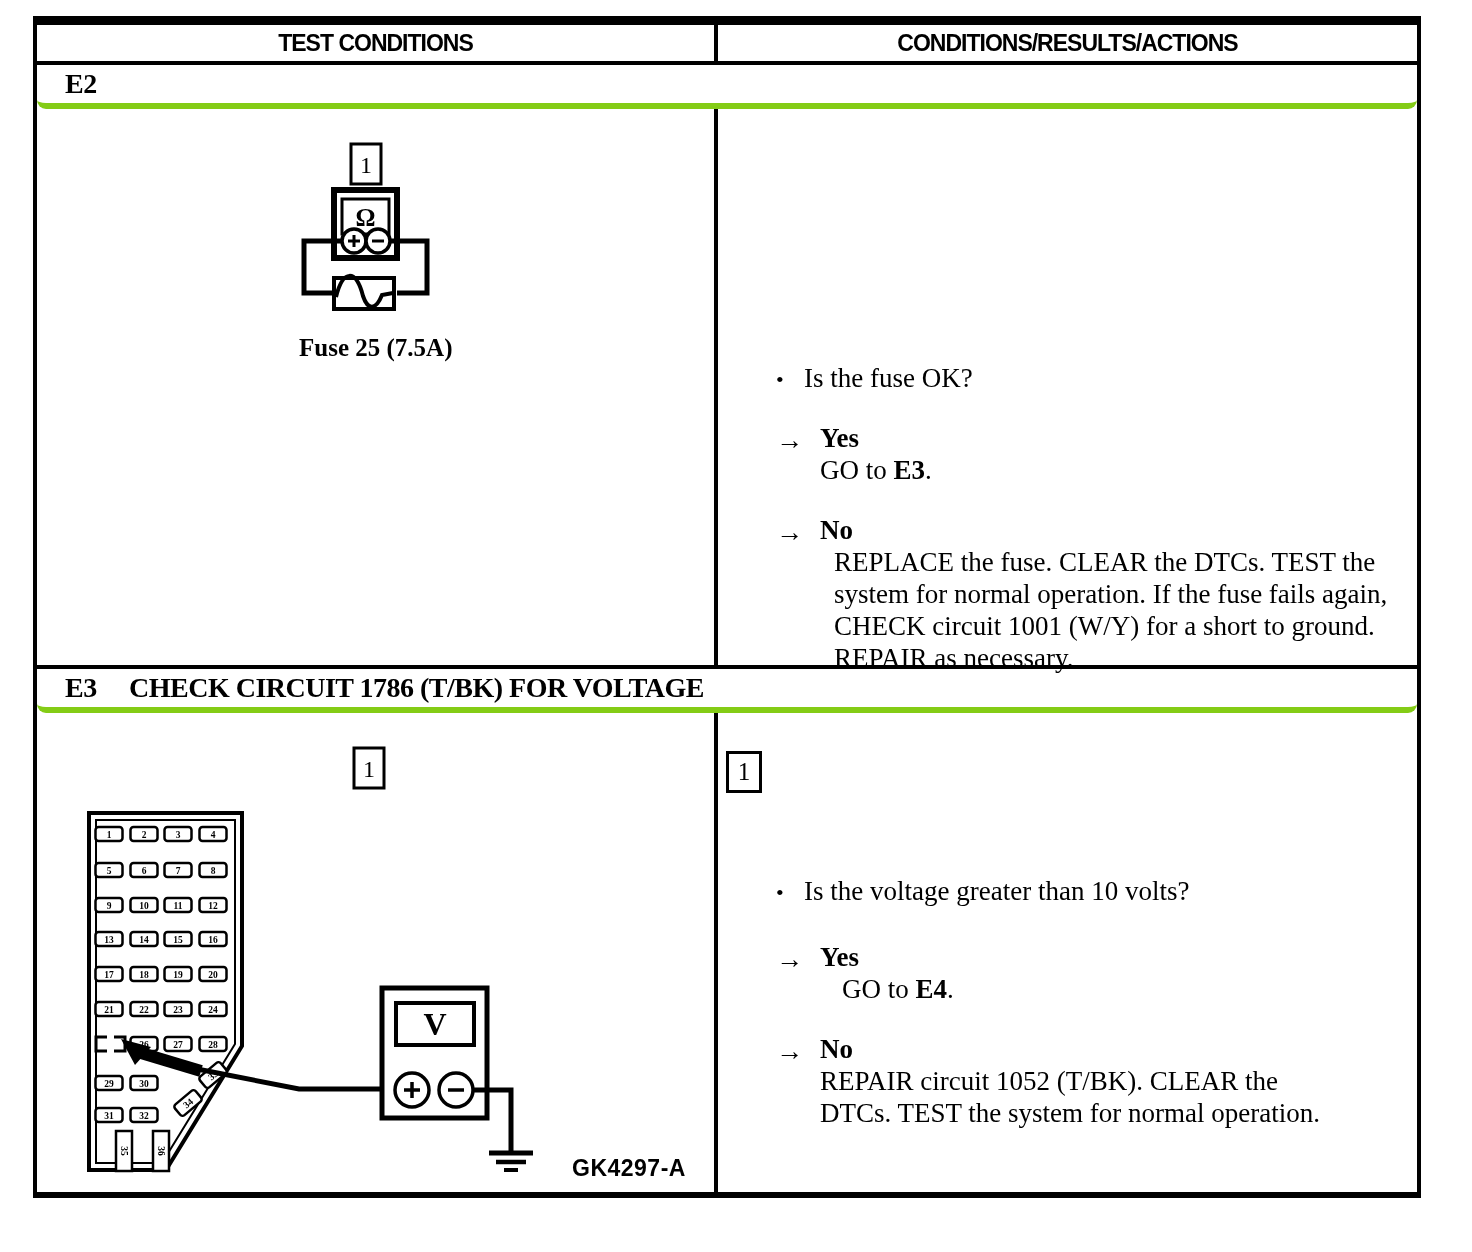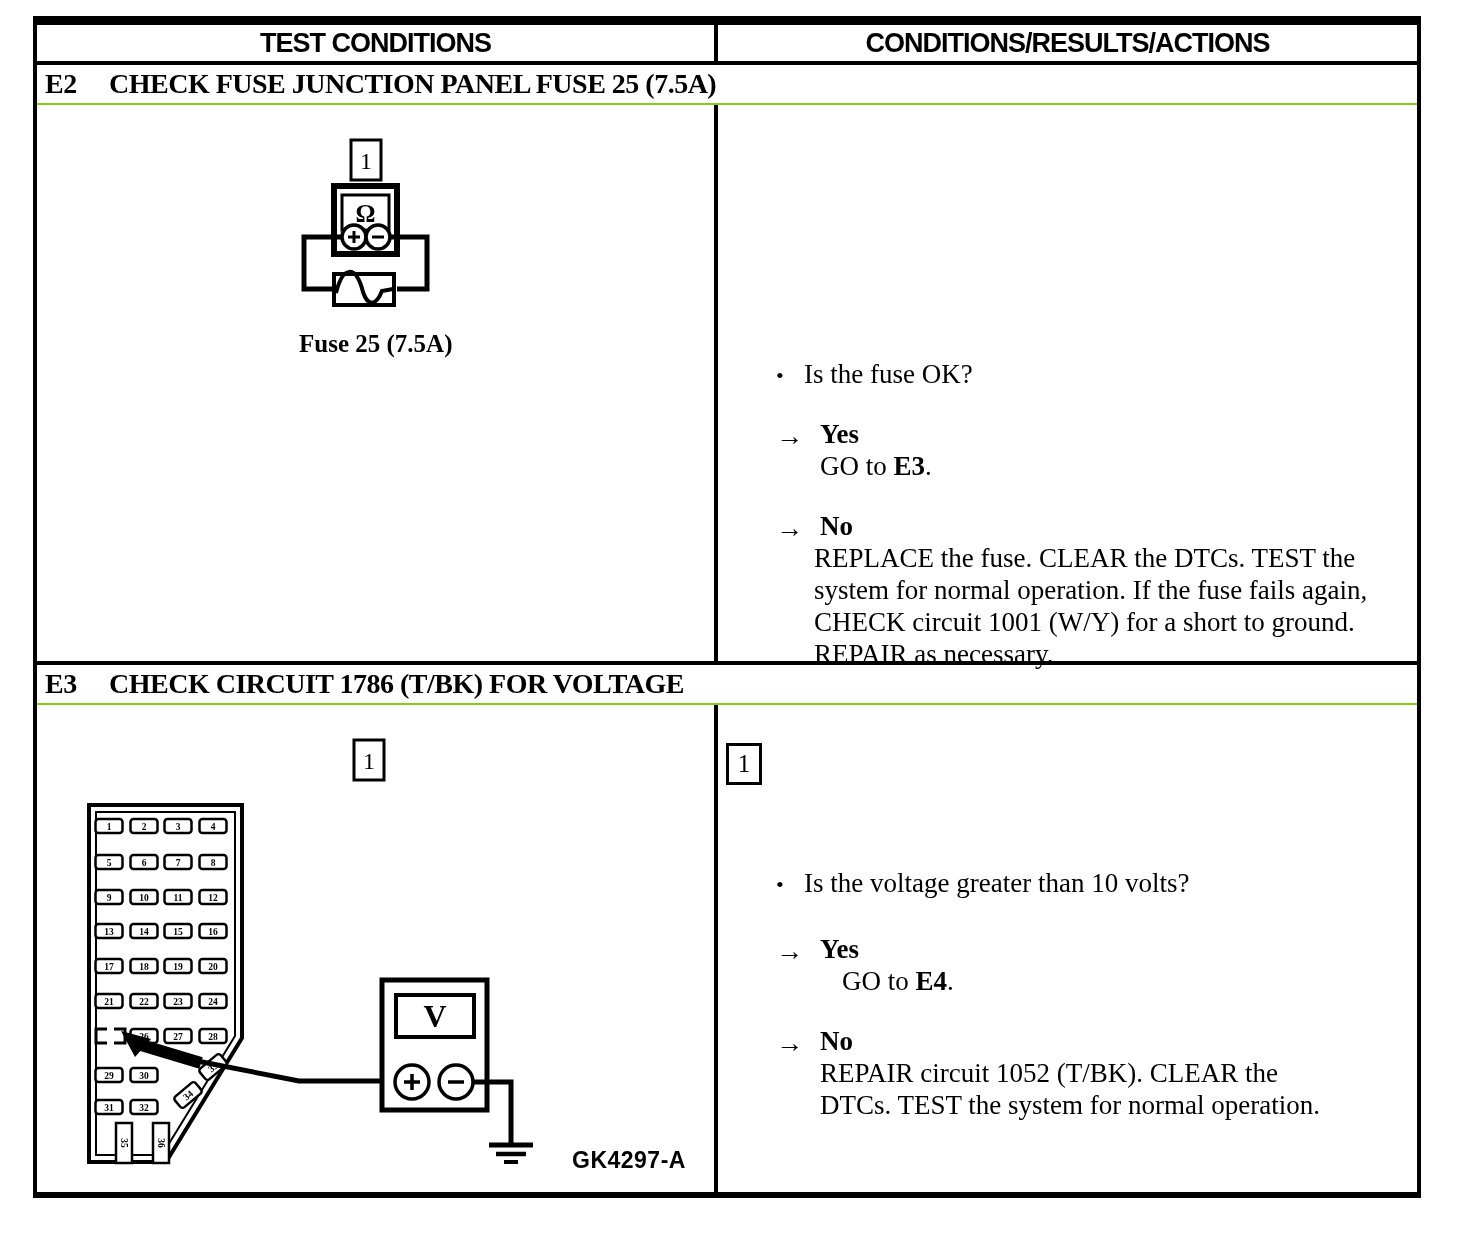--- a/index.html
+++ b/index.html
@@ -3,25 +3,25 @@
 <meta charset="utf-8">
 <style>
   html,body{margin:0;padding:0;background:#ffffff;}
   .page{position:relative;width:1472px;height:1252px;background:#fff;overflow:hidden;
         font-family:"Liberation Serif",serif;color:#000;}
   .doc-table{position:absolute;left:33px;top:16px;width:1388px;height:1182px;
         border:4px solid #000;border-top-width:9px;border-bottom-width:6px;
         box-sizing:border-box;display:flex;flex-direction:column;background:#fff;}
   .row-header{height:36px;border-bottom:4px solid #000;display:flex;flex:0 0 auto;}
   .hcell{display:flex;align-items:center;justify-content:center;
-        font-family:"Liberation Sans",sans-serif;font-weight:bold;font-size:27px;letter-spacing:-1px;}
+        font-family:"Liberation Sans",sans-serif;font-weight:bold;font-size:23px;letter-spacing:-1px;}
   .hcell.left{width:677px;border-right:4px solid #000;}
   .hcell.right{flex:1;}
-  .row-title{height:38px;border-bottom:2px solid #84cc16;display:flex;align-items:center;
-        font-weight:bold;font-size:28px;flex:0 0 auto;padding-left:8px;letter-spacing:-0.5px;}
+  .row-title{height:38px;border-bottom:6px solid #84cc16;display:flex;align-items:center;
+        font-weight:bold;font-size:28px;flex:0 0 auto;padding-left:28px;letter-spacing:-0.5px;border-radius:9px;}
   .step-id{width:64px;flex:0 0 auto;}
   .row-content{display:flex;flex:0 0 auto;}
   .row-content.e2{height:556px;border-bottom:4px solid #000;}
   .row-content.e3{flex:1;}
   .ccell-left{width:677px;border-right:4px solid #000;position:relative;flex:0 0 auto;}
   .ccell-right{flex:1;position:relative;font-size:27px;line-height:32px;}
   .abs{position:absolute;}
   .mk{display:inline-block;}
   .bullet-line .mk{width:28px;font-size:22px;}
   .arrow-mk{position:absolute;font-size:27px;}
@@ -42,21 +42,20 @@
       <div class="hcell left">
         <span>TEST CONDITIONS</span>
       </div>
       <div class="hcell right">
         <span>CONDITIONS/RESULTS/ACTIONS</span>
       </div>
     </div>
 
     <div class="row-title">
       <span class="step-id">E2</span>
-      <span>CHECK FUSE JUNCTION PANEL FUSE 25 (7.5A)</span>
     </div>
 
     <div class="row-content e2">
       <div class="ccell-left">
         <svg width="677" height="556" viewBox="0 0 677 556">
 
           <rect x="314" y="35" width="30" height="40" fill="#fff" stroke="#000" stroke-width="3"></rect>
           <text x="329" y="64" text-anchor="middle" font-size="24">1</text>
 
           <rect x="297" y="81" width="63" height="68" fill="#fff" stroke="#000" stroke-width="6"></rect>
@@ -79,21 +78,21 @@
       </div>
       <div class="ccell-right">
         <div class="abs bullet-line" style="top:253px;left:58px;">
           <span class="mk">•</span><span>Is the fuse OK?</span>
         </div>
         <span class="arrow-mk" style="top:315px;left:58px;">→</span>
         <b class="abs" style="top:313px;left:102px;">Yes</b>
         <div class="abs" style="top:345px;left:102px;"><span>GO to </span><b>E3</b><span>.</span></div>
         <span class="arrow-mk" style="top:407px;left:58px;">→</span>
         <b class="abs" style="top:405px;left:102px;">No</b>
-        <div class="abs" style="top:437px;left:96px;width:578px;">REPLACE the fuse. CLEAR the DTCs. TEST the system for normal operation. If the fuse fails again, CHECK circuit 1001 (W/Y) for a short to ground. REPAIR as necessary.</div>
+        <div class="abs" style="top:437px;left:116px;width:578px;">REPLACE the fuse. CLEAR the DTCs. TEST the system for normal operation. If the fuse fails again, CHECK circuit 1001 (W/Y) for a short to ground. REPAIR as necessary.</div>
       </div>
     </div>
 
     <div class="row-title">
       <span class="step-id">E3</span>
       <span>CHECK CIRCUIT 1786 (T/BK) FOR VOLTAGE</span>
     </div>
 
     <div class="row-content e3">
       <div class="ccell-left">

